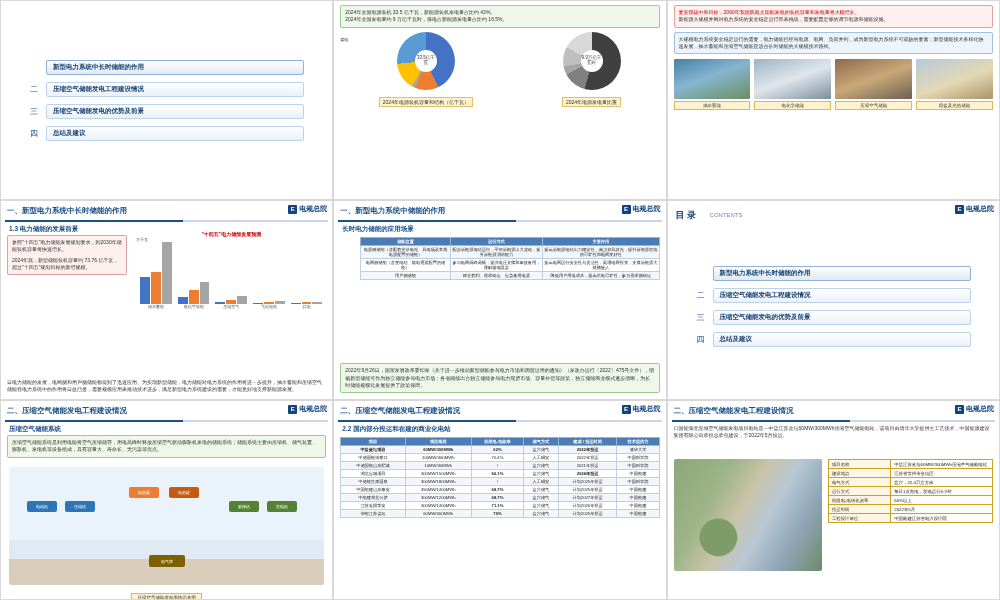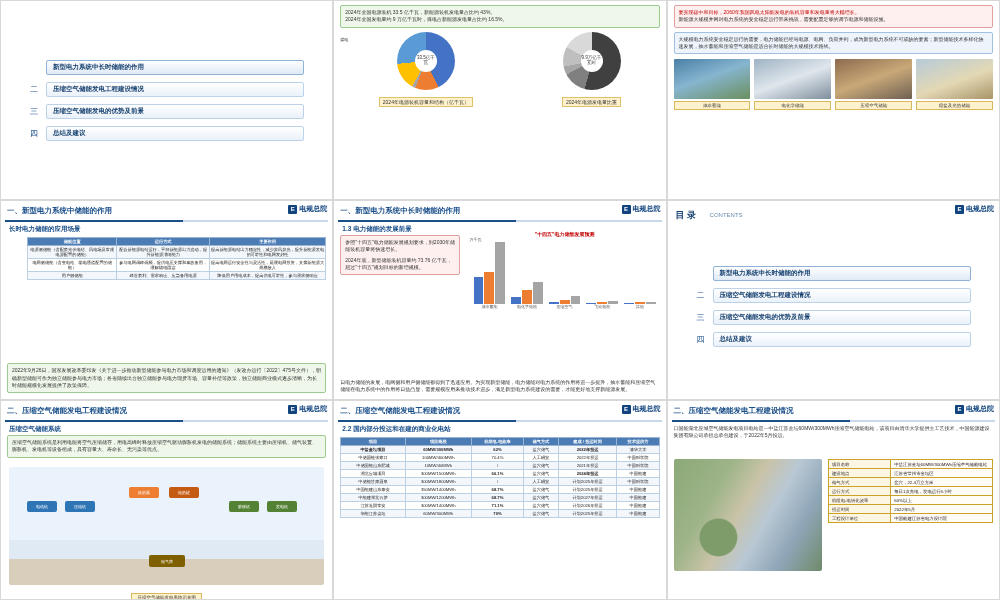--- a/index.html
+++ b/index.html
@@ -212,20 +212,80 @@
         <div class="cap">压缩空气储能</div>
       </div>
       <div class="ph">
         <div class="img" style="background:linear-gradient(160deg,#b7cbd9,#e3d8b4 55%,#a89468);"></div>
         <div class="cap">熔盐及光热储能</div>
       </div>
     </div>
   </div>
 
   <div class="slide">
+    <div class="hdr">一、新型电力系统中长时储能的作用</div>
+    <div class="hdr-rule"></div>
+    <div class="logo">
+      <span class="mark">E</span>
+      <span>电规总院</span>
+    </div>
+    <div class="sub">1.3 电力储能的发展前景</div>
+
+    <div style="position:absolute; left:6px; top:34px; width:120px;">
+      <div class="redbox">
+        <div class="note">参照"十四五"电力储能发展规划要求，到2030年储能装机容量将快速增长。</div>
+        <div class="note" style="margin-top:3px;">2024年底，新型储能装机容量约 73.76 亿千瓦，超过"十四五"规划目标的新增规模。</div>
+      </div>
+    </div>
+
+    <div style="position:absolute; right:6px; top:30px; width:190px;">
+      <div style="text-align:center; font-size:5px; color:#c00000; font-weight:bold;">"十四五"电力储能发展预测</div>
+      <div style="font-size:4px;color:#555;">万千瓦</div>
+      <div class="bars">
+        <div class="bargrp">
+          <div class="bar" style="height:43%;background:#4472c4;"></div>
+          <div class="bar" style="height:52%;background:#ed7d31;"></div>
+          <div class="bar" style="height:100%;background:#a5a5a5;"></div>
+        </div>
+        <div class="bargrp">
+          <div class="bar" style="height:12%;background:#4472c4;"></div>
+          <div class="bar" style="height:22%;background:#ed7d31;"></div>
+          <div class="bar" style="height:35%;background:#a5a5a5;"></div>
+        </div>
+        <div class="bargrp">
+          <div class="bar" style="height:4%;background:#4472c4;"></div>
+          <div class="bar" style="height:7%;background:#ed7d31;"></div>
+          <div class="bar" style="height:13%;background:#a5a5a5;"></div>
+        </div>
+        <div class="bargrp">
+          <div class="bar" style="height:2%;background:#4472c4;"></div>
+          <div class="bar" style="height:3%;background:#ed7d31;"></div>
+          <div class="bar" style="height:5%;background:#a5a5a5;"></div>
+        </div>
+        <div class="bargrp">
+          <div class="bar" style="height:1.5%;background:#4472c4;"></div>
+          <div class="bar" style="height:2.5%;background:#ed7d31;"></div>
+          <div class="bar" style="height:4%;background:#a5a5a5;"></div>
+        </div>
+      </div>
+      <div style="display:flex;gap:6px;padding:0 4px;">
+        <div class="axis-lbl" style="flex:1">抽水蓄能</div>
+        <div class="axis-lbl" style="flex:1">电化学储能</div>
+        <div class="axis-lbl" style="flex:1">压缩空气</div>
+        <div class="axis-lbl" style="flex:1">飞轮储能</div>
+        <div class="axis-lbl" style="flex:1">其他</div>
+      </div>
+    </div>
+
+    <div style="position:absolute; left:6px; right:6px; bottom:6px;">
+      <div class="note">日电力储能的发展，电网侧和用户侧储能都得到了迅速应用。为实现新型储能，电力储能对电力系统的作用将进一步提升，抽水蓄能和压缩空气储能在电力系统中的作用将日益凸显，需要规模应用来推动技术进步，满足新型电力系统建设的需要，才能更好地支撑新能源发展。</div>
+    </div>
+  </div>
+
+  <div class="slide">
     <div class="hdr">一、新型电力系统中储能的作用</div>
     <div class="hdr-rule"></div>
     <div class="logo">
       <span class="mark">E</span>
       <span>电规总院</span>
     </div>
     <div class="sub">长时电力储能的应用场景</div>
     <div style="position:absolute; left:26px; right:6px; top:36px;">
       <table class="t">
         <tbody>
@@ -249,80 +309,20 @@
           <td>峰谷套利、需求响应、应急备用电源</td>
           <td>降低用户用电成本，提高供电可靠性，参与需求侧响应</td>
         </tr>
       </tbody>
         </table>
     </div>
     <div style="position:absolute; left:6px; right:6px; bottom:6px;">
       <div class="greenbox">
           <div class="note">2022年9月26日，国家发展改革委印发《关于进一步推动新型储能参与电力市场和调度运用的通知》（发改办运行〔2022〕475号文件），明确新型储能可作为独立储能参与电力市场；各省陆续出台独立储能参与电力现货市场、容量补偿等政策，独立储能商业模式逐步清晰，为长时储能规模化发展提供了政策保障。</div>
         </div>
-    </div>
-  </div>
-
-  <div class="slide">
-    <div class="hdr">一、新型电力系统中长时储能的作用</div>
-    <div class="hdr-rule"></div>
-    <div class="logo">
-      <span class="mark">E</span>
-      <span>电规总院</span>
-    </div>
-    <div class="sub">1.3 电力储能的发展前景</div>
-
-    <div style="position:absolute; left:6px; top:34px; width:120px;">
-      <div class="redbox">
-        <div class="note">参照"十四五"电力储能发展规划要求，到2030年储能装机容量将快速增长。</div>
-        <div class="note" style="margin-top:3px;">2024年底，新型储能装机容量约 73.76 亿千瓦，超过"十四五"规划目标的新增规模。</div>
-      </div>
-    </div>
-
-    <div style="position:absolute; right:6px; top:30px; width:190px;">
-      <div style="text-align:center; font-size:5px; color:#c00000; font-weight:bold;">"十四五"电力储能发展预测</div>
-      <div style="font-size:4px;color:#555;">万千瓦</div>
-      <div class="bars">
-        <div class="bargrp">
-          <div class="bar" style="height:43%;background:#4472c4;"></div>
-          <div class="bar" style="height:52%;background:#ed7d31;"></div>
-          <div class="bar" style="height:100%;background:#a5a5a5;"></div>
-        </div>
-        <div class="bargrp">
-          <div class="bar" style="height:12%;background:#4472c4;"></div>
-          <div class="bar" style="height:22%;background:#ed7d31;"></div>
-          <div class="bar" style="height:35%;background:#a5a5a5;"></div>
-        </div>
-        <div class="bargrp">
-          <div class="bar" style="height:4%;background:#4472c4;"></div>
-          <div class="bar" style="height:7%;background:#ed7d31;"></div>
-          <div class="bar" style="height:13%;background:#a5a5a5;"></div>
-        </div>
-        <div class="bargrp">
-          <div class="bar" style="height:2%;background:#4472c4;"></div>
-          <div class="bar" style="height:3%;background:#ed7d31;"></div>
-          <div class="bar" style="height:5%;background:#a5a5a5;"></div>
-        </div>
-        <div class="bargrp">
-          <div class="bar" style="height:1.5%;background:#4472c4;"></div>
-          <div class="bar" style="height:2.5%;background:#ed7d31;"></div>
-          <div class="bar" style="height:4%;background:#a5a5a5;"></div>
-        </div>
-      </div>
-      <div style="display:flex;gap:6px;padding:0 4px;">
-        <div class="axis-lbl" style="flex:1">抽水蓄能</div>
-        <div class="axis-lbl" style="flex:1">电化学储能</div>
-        <div class="axis-lbl" style="flex:1">压缩空气</div>
-        <div class="axis-lbl" style="flex:1">飞轮储能</div>
-        <div class="axis-lbl" style="flex:1">其他</div>
-      </div>
-    </div>
-
-    <div style="position:absolute; left:6px; right:6px; bottom:6px;">
-      <div class="note">日电力储能的发展，电网侧和用户侧储能都得到了迅速应用。为实现新型储能，电力储能对电力系统的作用将进一步提升，抽水蓄能和压缩空气储能在电力系统中的作用将日益凸显，需要规模应用来推动技术进步，满足新型电力系统建设的需要，才能更好地支撑新能源发展。</div>
     </div>
   </div>
 
   <div class="slide">
     <div class="logo">
       <span class="mark">E</span>
       <span>电规总院</span>
     </div>
     <div style="position:absolute; left:8px; top:8px; font-size:9px; font-weight:bold; color:#16406f;">目 录</div>
     <div style="position:absolute; left:42px; top:11px; font-size:6px; color:#6b8cb0;">CONTENTS</div>

